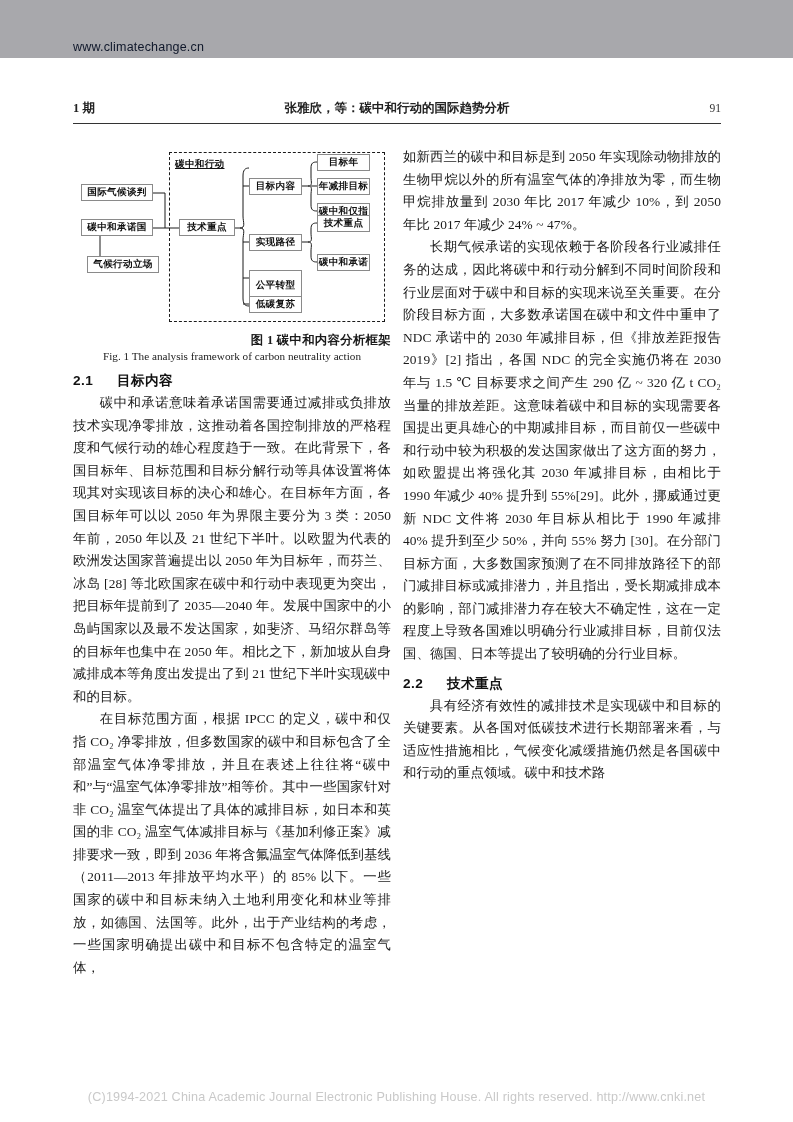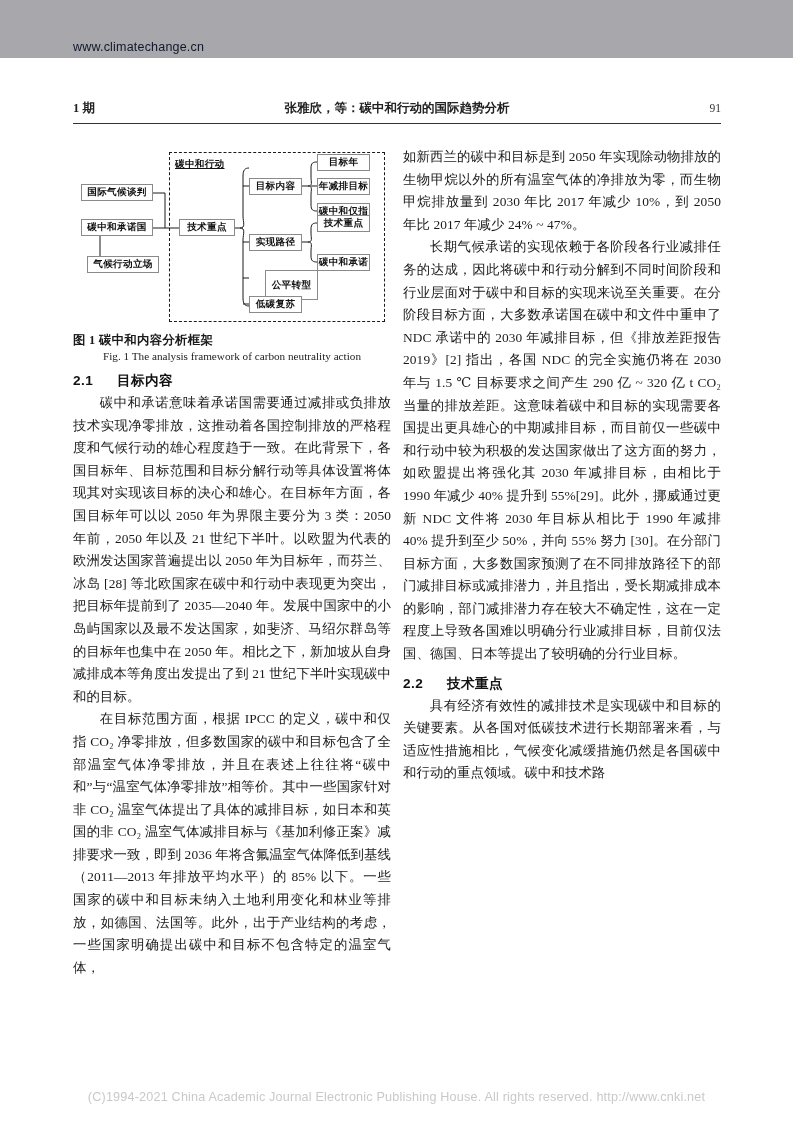--- a/index.html
+++ b/index.html
@@ -69,21 +69,21 @@
     color:#111;
     letter-spacing:.4px;
   }
   h3.sec .num{display:inline-block;width:44px;}
   
   .figure-wrap{
     position:relative;width:318px;height:182px;margin:0 0 4px 0;
   }
   .fig-canvas{position:absolute;left:0;top:0;width:318px;height:182px;}
   .fig-cap-cn{
-    text-align:left;font-size:12.4px;font-weight:bold;
+    text-align:right;font-size:12.4px;font-weight:bold;
     font-family:"Liberation Serif","DejaVu Serif",serif;
     margin:2px 0 1px 0;letter-spacing:.3px;
   }
   .fig-cap-en{
     text-align:center;font-size:11.2px;
     font-family:"Liberation Serif","DejaVu Serif",serif;
     margin:0 0 10px 0;letter-spacing:0;
   }
   
   .nbox{
@@ -166,21 +166,21 @@
     <div class="dashlabel" style="left:102px;top:12px;text-decoration:underline;">碳中和行动</div>
 
     <div class="nbox" style="left:8px;top:38px;width:72px;height:17px;">国际气候谈判</div>
     <div class="nbox" style="left:8px;top:73px;width:72px;height:17px;">碳中和承诺国</div>
     <div class="nbox" style="left:14px;top:110px;width:72px;height:17px;">气候行动立场</div>
 
     <div class="nbox" style="left:106px;top:73px;width:56px;height:17px;">技术重点</div>
 
     <div class="nbox" style="left:176px;top:32px;width:53px;height:17px;">目标内容</div>
     <div class="nbox" style="left:176px;top:88px;width:53px;height:17px;">实现路径</div>
-    <div class="nbox" style="left:192px;top:124px;width:53px;height:30px;">公平转型</div>
+    <div class="nbox" style="left:176px;top:124px;width:53px;height:30px;">公平转型</div>
     <div class="nbox" style="left:176px;top:150px;width:53px;height:17px;">低碳复苏</div>
 
     <div class="nbox" style="left:244px;top:8px;width:53px;height:17px;">目标年</div>
     <div class="nbox" style="left:244px;top:32px;width:53px;height:17px;">年减排目标</div>
     <div class="nbox" style="left:244px;top:57px;width:53px;height:17px;">碳中和仅指</div>
 
     <div class="nbox" style="left:244px;top:69px;width:53px;height:17px;">技术重点</div>
     <div class="nbox" style="left:244px;top:108px;width:53px;height:17px;">碳中和承诺</div>
   </div>
 

